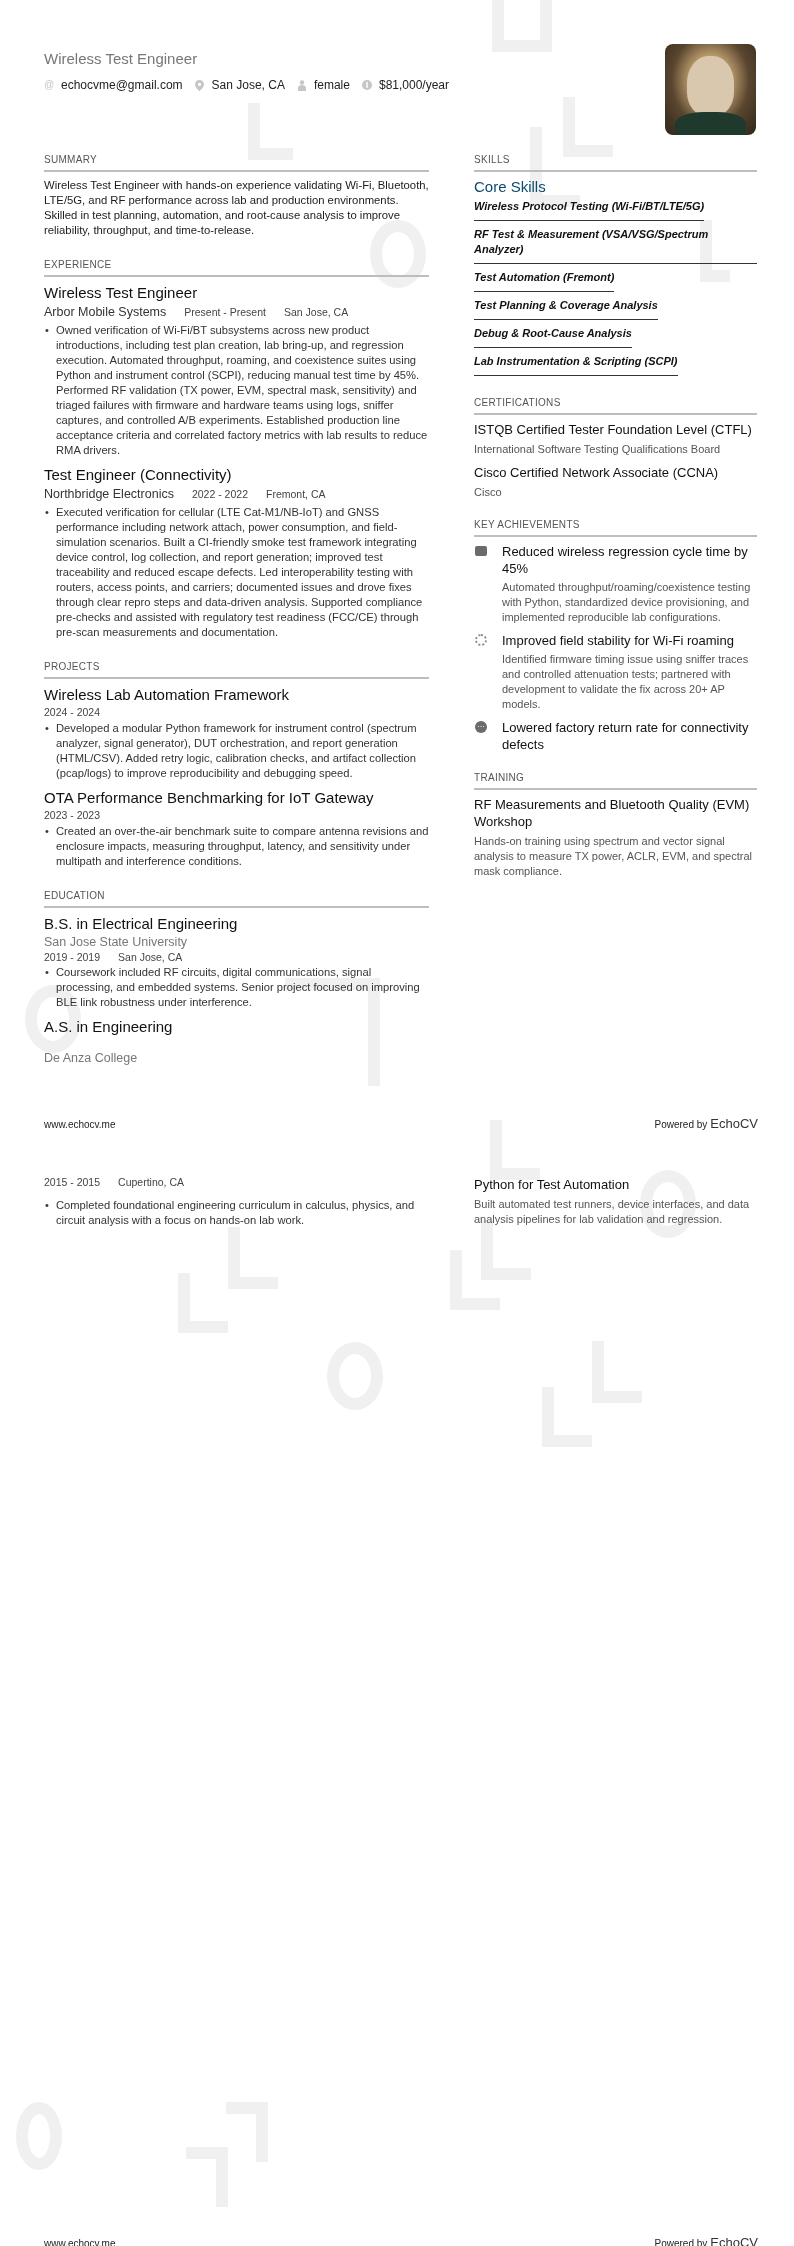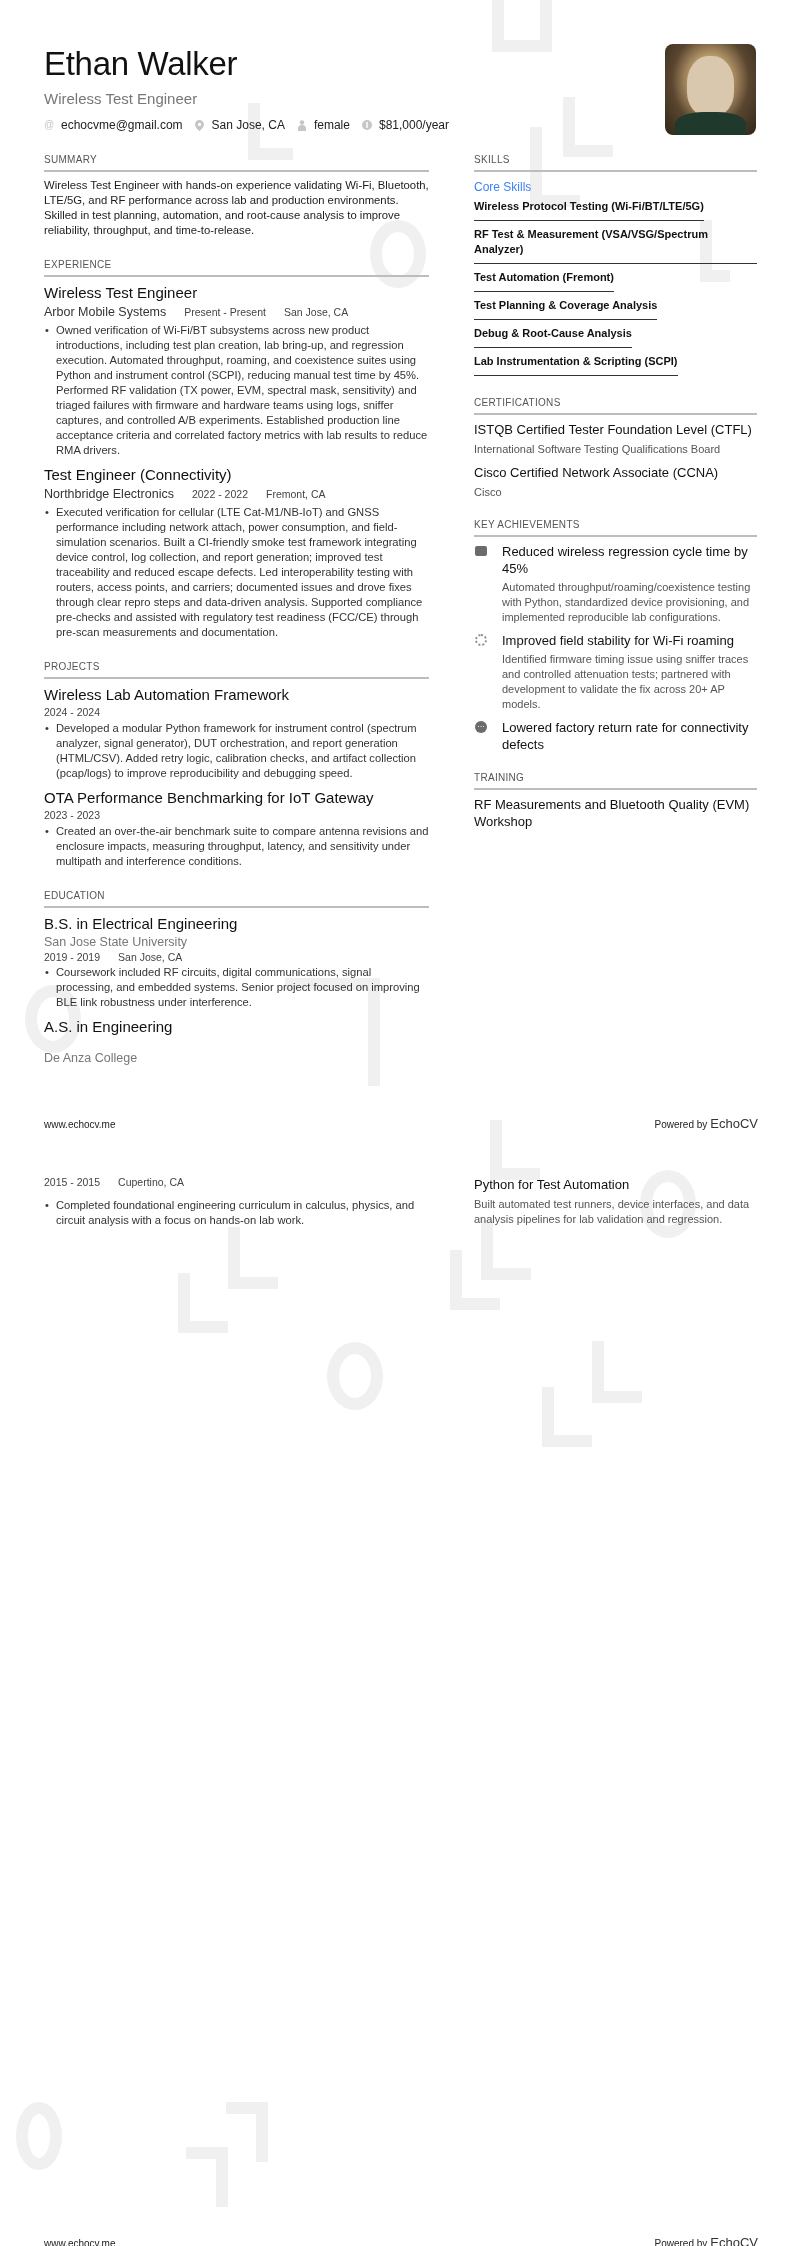--- a/index.html
+++ b/index.html
@@ -50,22 +50,22 @@
 
   .item-title { font-size: 15px; color: #111; line-height: 19px; }
   .item-sub { display: flex; align-items: flex-start; font-size: 12px; color: #444; margin-top: 3px; line-height: 15px; }
   .item-sub .org { font-size: 12.5px; color: #333; margin-right: 18px; }
   .item-sub .dates { font-size: 10.5px; color: #444; margin-right: 18px; }
   .item-sub .loc { font-size: 10.5px; color: #444; }
   .bullets { list-style: none; margin-top: 3px; }
   .bullets li { position: relative; padding-left: 12px; font-size: 11.2px; line-height: 15px; color: #333; }
   .bullets li::before { content: "•"; position: absolute; left: 1px; top: 0; color: #333; }
 
-  .skill-group-title { font-size: 12px; color: #3b82f6; line-height: 18px; margin-top: 1px; }
-  .skill { display: inline-block; font-size: 11px; font-weight: bold; color: #111; line-height: 15px; padding: 3px 0 6px 0; border-bottom: 1.3px solid #333; margin-bottom: 3px; }
+  .skill-group-title { font-size: 15px; color: #0c4a6e; line-height: 18px; margin-top: 1px; }
+  .skill { display: inline-block; font-size: 11px; font-weight: bold; color: #111; line-height: 15px; padding: 3px 0 6px 0; border-bottom: 1.3px solid #333; margin-bottom: 3px; font-style: italic; }
   .skill-wrap { display: block; }
 
   .cert-title { font-size: 13px; color: #111; line-height: 17px; }
   .cert-issuer { font-size: 11px; color: #555; line-height: 15px; margin-top: 4px; }
 
   .icon-item { position: relative; padding-left: 28px; }
   .icon-item .ic { position: absolute; left: 1px; top: 2px; width: 12px; height: 12px; border-radius: 50%; background: #6b6b6b; color: #fff; font-size: 8px; line-height: 12px; text-align: center; }
   .icon-item .ic.gear { background: none; border: 2px dotted #8a8a8a; }
   .icon-item .ic.case { border-radius: 2px; height: 10px; top: 3px; }
   .icon-item .title { font-size: 13px; color: #111; line-height: 17px; }
@@ -94,21 +94,20 @@
 <div class="bg-shape bg-o" style="left:327px; top:1342px;"></div>
 <div class="bg-shape bg-l" style="left:592px; top:1341px; width:50px; height:62px;"></div>
 <div class="bg-shape bg-l" style="left:542px; top:1387px; width:50px; height:60px;"></div>
 <div class="bg-shape bg-o" style="left:16px; top:2102px; width:46px; height:68px;"></div>
 <div class="bg-shape bg-l-flip" style="left:226px; top:2102px; width:42px; height:60px;"></div>
 <div class="bg-shape bg-l-flip" style="left:186px; top:2147px; width:42px; height:60px;"></div>
 
 <div class="page" style="top:0;">
 
   <div class="header">
-    <div class="name">Ethan Walker</div>
     <div class="role">Wireless Test Engineer</div>
     <div class="contact">
       <span class="contact-item">
         <span class="contact-icon">@</span>
         <span>echocvme@gmail.com</span>
       </span>
       <span class="contact-item">
         <span class="contact-icon">
           <svg width="9" height="11" viewBox="0 0 9 11">
               <path d="M4.5 0C2 0 0 2 0 4.4 0 7.5 4.5 11 4.5 11S9 7.5 9 4.4C9 2 7 0 4.5 0zm0 6a1.6 1.6 0 110-3.2 1.6 1.6 0 010 3.2z" fill="#c6c6c6"></path>
@@ -262,20 +261,21 @@
       <div class="icon-item" style="margin-top:7px;">
         <span class="ic">···</span>
         <div class="title">Lowered factory return rate for connectivity defects</div>
       </div>
     </div>
 
     <div style="margin-top:19px;">
       <div class="section-title">TRAINING</div>
       <div>
         <div class="cert-title">RF Measurements and Bluetooth Quality (EVM) Workshop</div>
+        <div class="cert-issuer">Hands-on training using spectrum and vector signal analysis to measure TX power, ACLR, EVM, and spectral mask compliance.</div>
       </div>
     </div>
   </div>
 
   <div class="footer" style="top:1116px;">
     <span>www.echocv.me</span>
     <span><span>Powered by</span><span class="brand">EchoCV</span></span>
   </div>
 
   <div class="col-left" style="top:1175px;">

